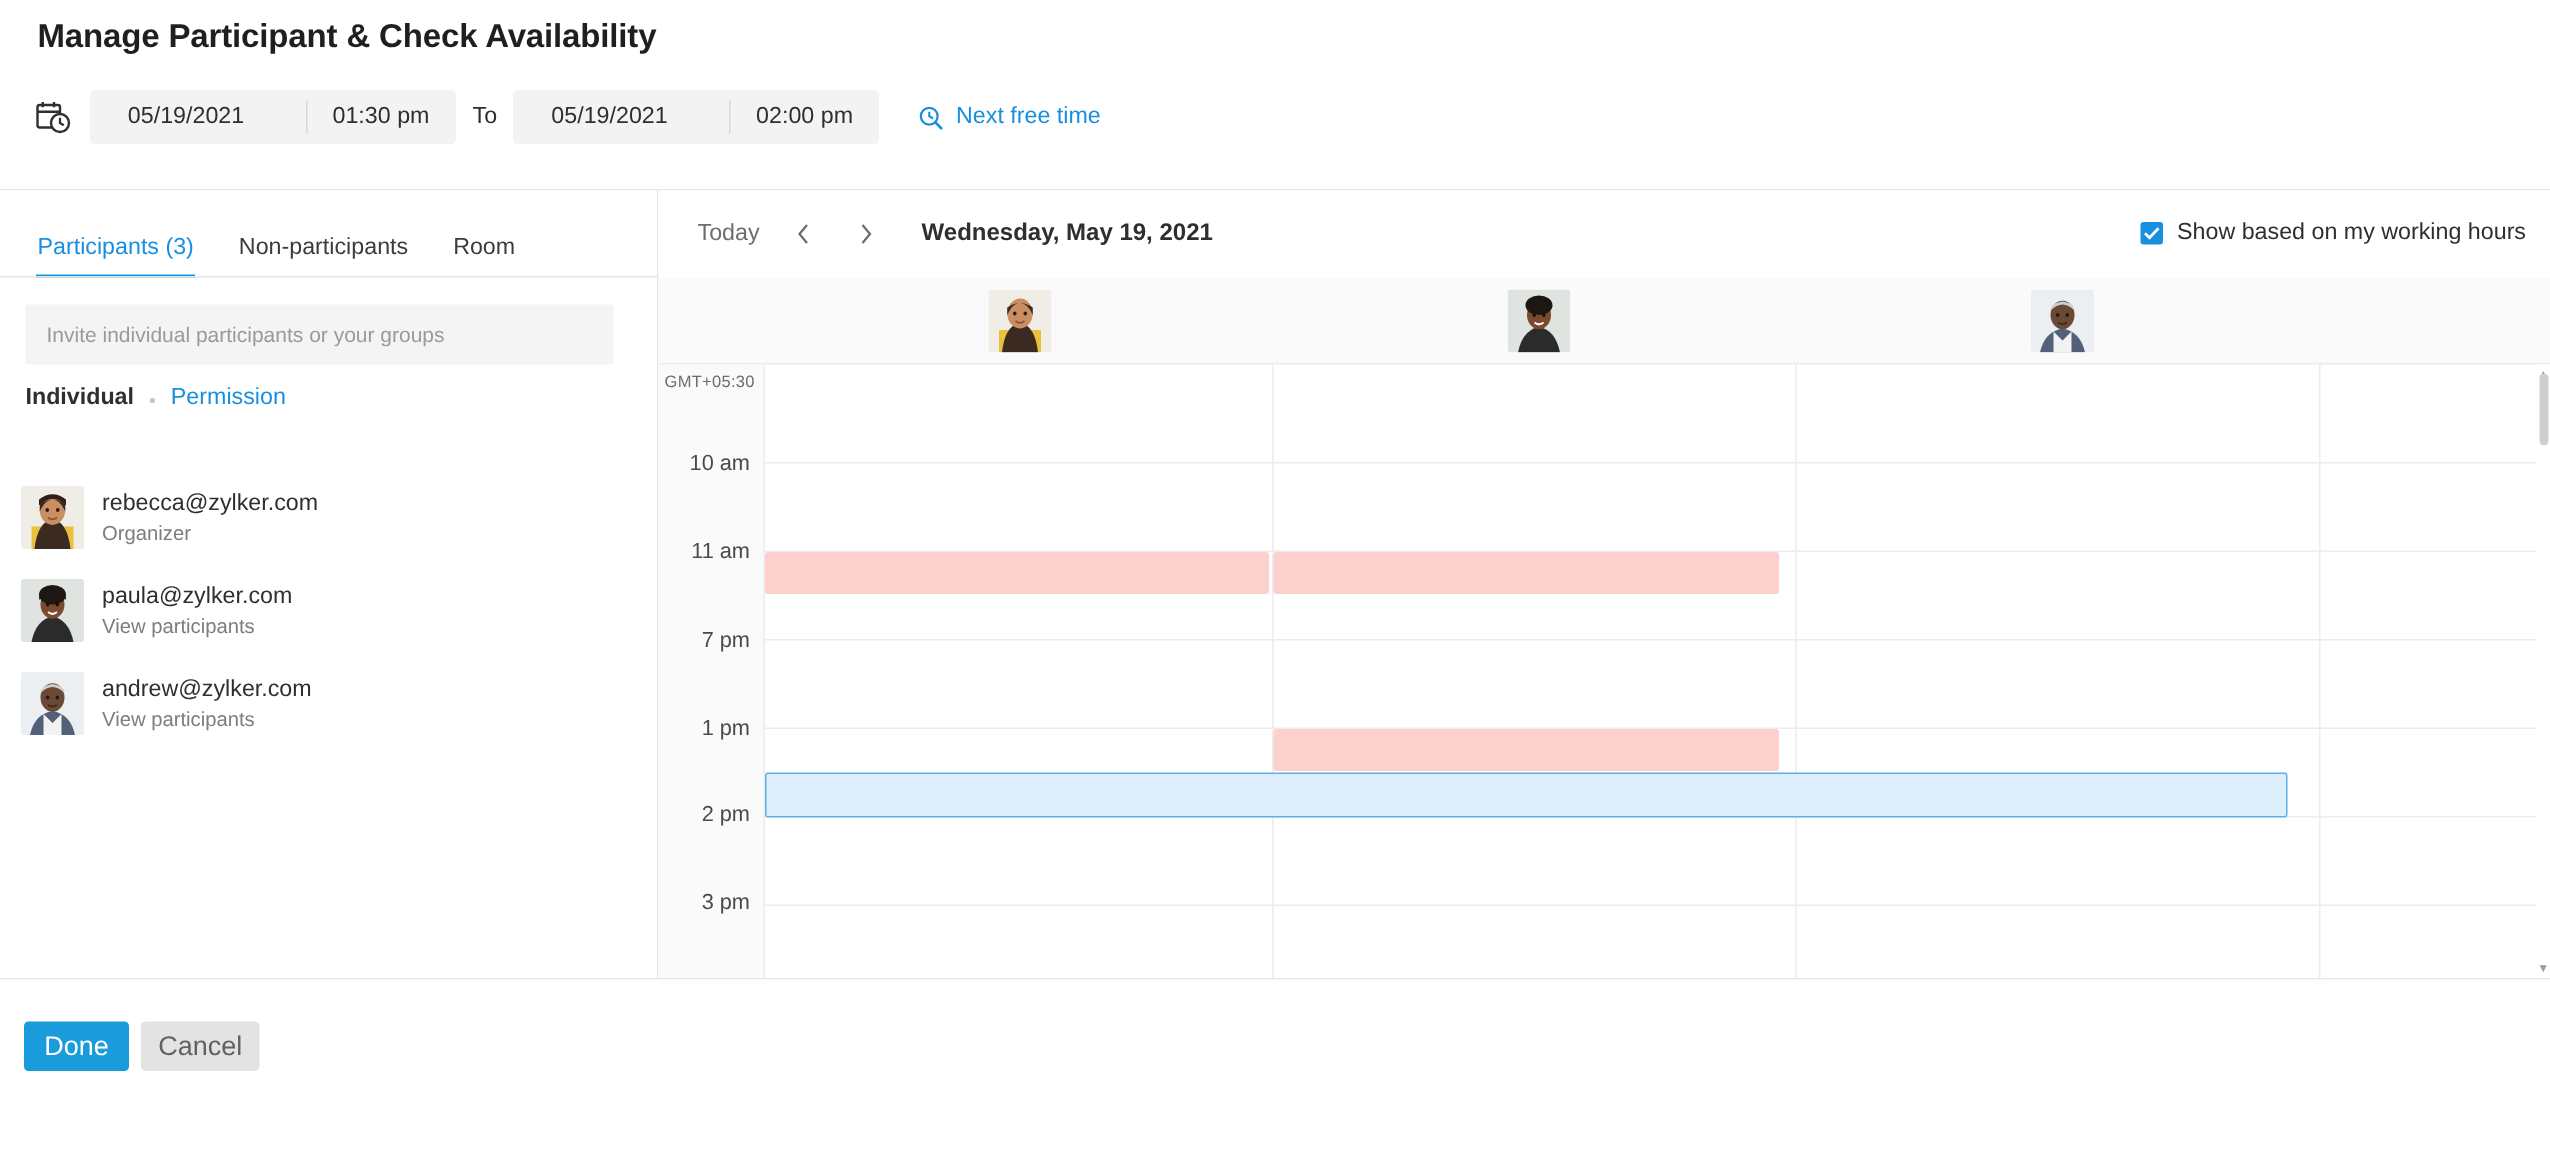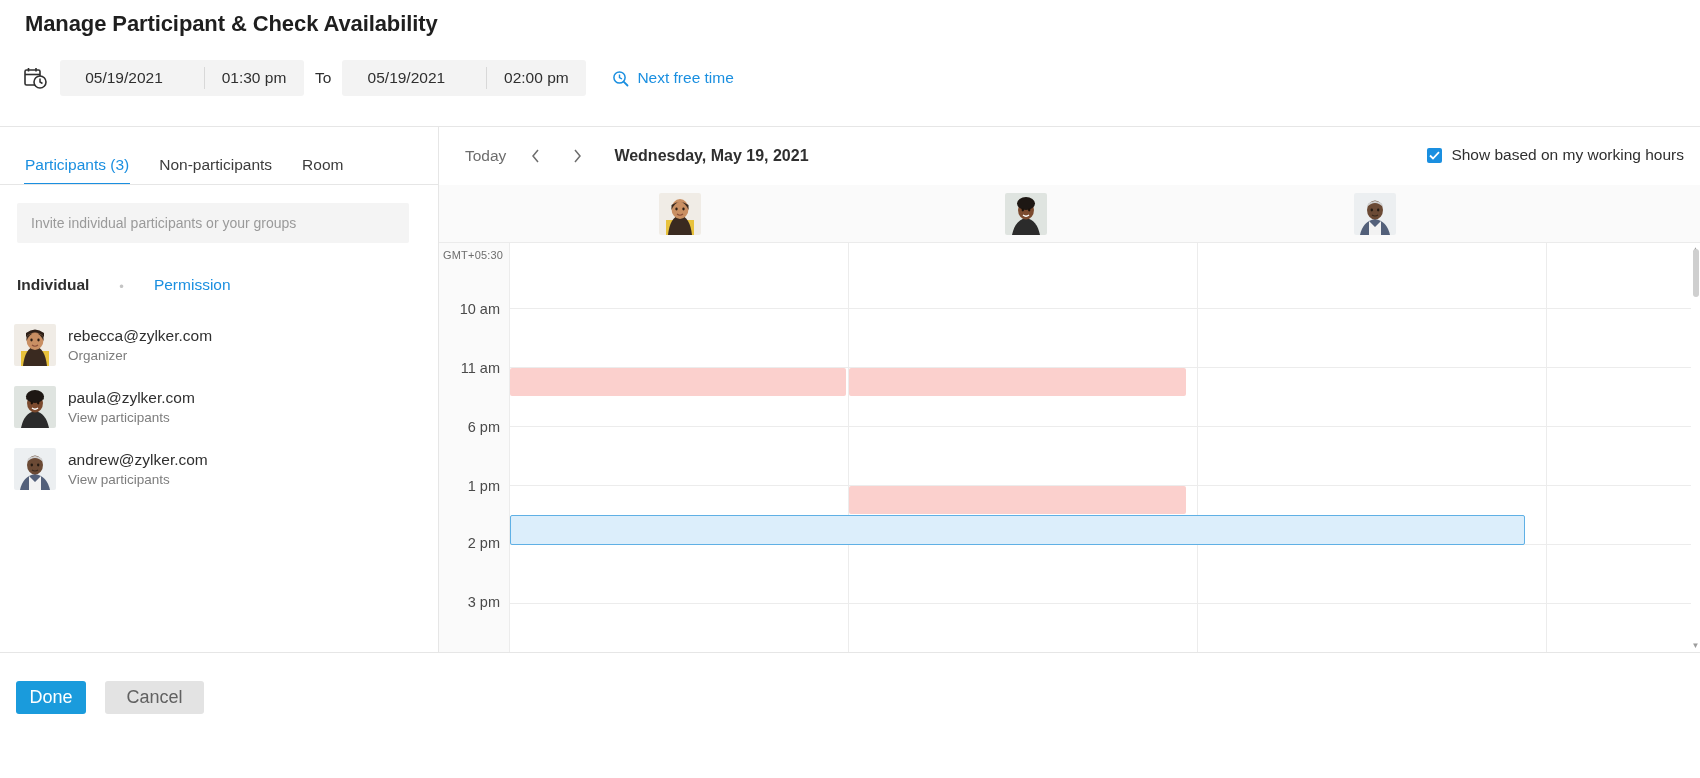--- a/index.html
+++ b/index.html
@@ -62,21 +62,21 @@
   .tabs-underline { position: absolute; left: 0; top: 184px; width: 438px; height: 1px; background: #e6e6e6; }
 
   .invite-box {
     position: absolute; left: 17px; top: 203px; width: 392px; height: 40px;
     background: #f4f4f4; border: none; border-radius: 2px;
     font-family: "Liberation Sans", sans-serif; font-size: 14px;
     color: #2f2f2f; padding: 0 14px; outline: none;
   }
   .invite-box::placeholder { color: #9a9a9a; }
 
-  .section-head { position: absolute; left: 17px; top: 276px; display: flex; align-items: flex-end; gap: 20px; }
+  .section-head { position: absolute; left: 17px; top: 256px; display: flex; align-items: flex-end; }
   .section-head .ind { font-size: 15.5px; font-weight: bold; color: #2f2f2f; }
   .section-head .dot { color: #c4c4c4; margin: 0 10px; font-size: 13px; }
   .section-head .perm { font-size: 15.5px; color: #1a8fe0; cursor: pointer; }
 
   .people { position: absolute; left: 14px; top: 314px; width: 410px; }
   .person { display: flex; align-items: center; height: 62px; }
   .avatar-sm {
     width: 42px; height: 42px; border-radius: 2px; margin-right: 12px;
     flex: 0 0 42px; overflow: hidden; position: relative;
   }
@@ -134,21 +134,21 @@
   .scroll-arrow { position: absolute; right: 0; width: 9px; text-align: center; font-size: 8px; color: #9c9c9c; }
 
   
   .hr-bottom { position: absolute; left: 0; top: 652px; width: 1700px; height: 1px; background: #e6e6e6; }
   .footer { position: absolute; left: 0; top: 653px; width: 1700px; height: 125px; background: #fff; }
   .btn {
     position: absolute; top: 28px; height: 33px; border: none; border-radius: 3px;
     font-family: "Liberation Sans", sans-serif; font-size: 18px; cursor: pointer;
   }
   .btn-done { left: 16px; width: 70px; background: #1a9bdc; color: #fff; }
-  .btn-cancel { left: 105px; width: 99px; background: #e3e3e3; color: #616161; }
+  .btn-cancel { left: 94px; width: 79px; background: #e3e3e3; color: #616161; }
 </style>
 </head>
 <body>
 
 <div class="page">
 
   <div class="dlg-title">Manage Participant &amp; Check Availability</div>
 
   <div class="timebar">
     <span class="cal-clock-icon">
@@ -329,21 +329,21 @@
           <path d="M18 22 Q21 24 24 22" fill="none" stroke="#3a2a1e" stroke-width="1.2"></path>
         </svg>
       </span>
     </div>
 
     <div class="grid-wrap">
       <div class="gutter">
         <span class="tz">GMT+05:30</span>
         <span class="hour-label" style="top:58px">10 am</span>
         <span class="hour-label" style="top:117px">11 am</span>
-        <span class="hour-label" style="top:176px">6 pm</span>
+        <span class="hour-label" style="top:176px">7 pm</span>
         <span class="hour-label" style="top:235px">1 pm</span>
         <span class="hour-label" style="top:292px">2 pm</span>
         <span class="hour-label" style="top:351px">3 pm</span>
       </div>
 
       <div class="cols">
         <div class="hline" style="top:65px"></div>
         <div class="hline" style="top:124px"></div>
         <div class="hline" style="top:183px"></div>
         <div class="hline" style="top:242px"></div>

